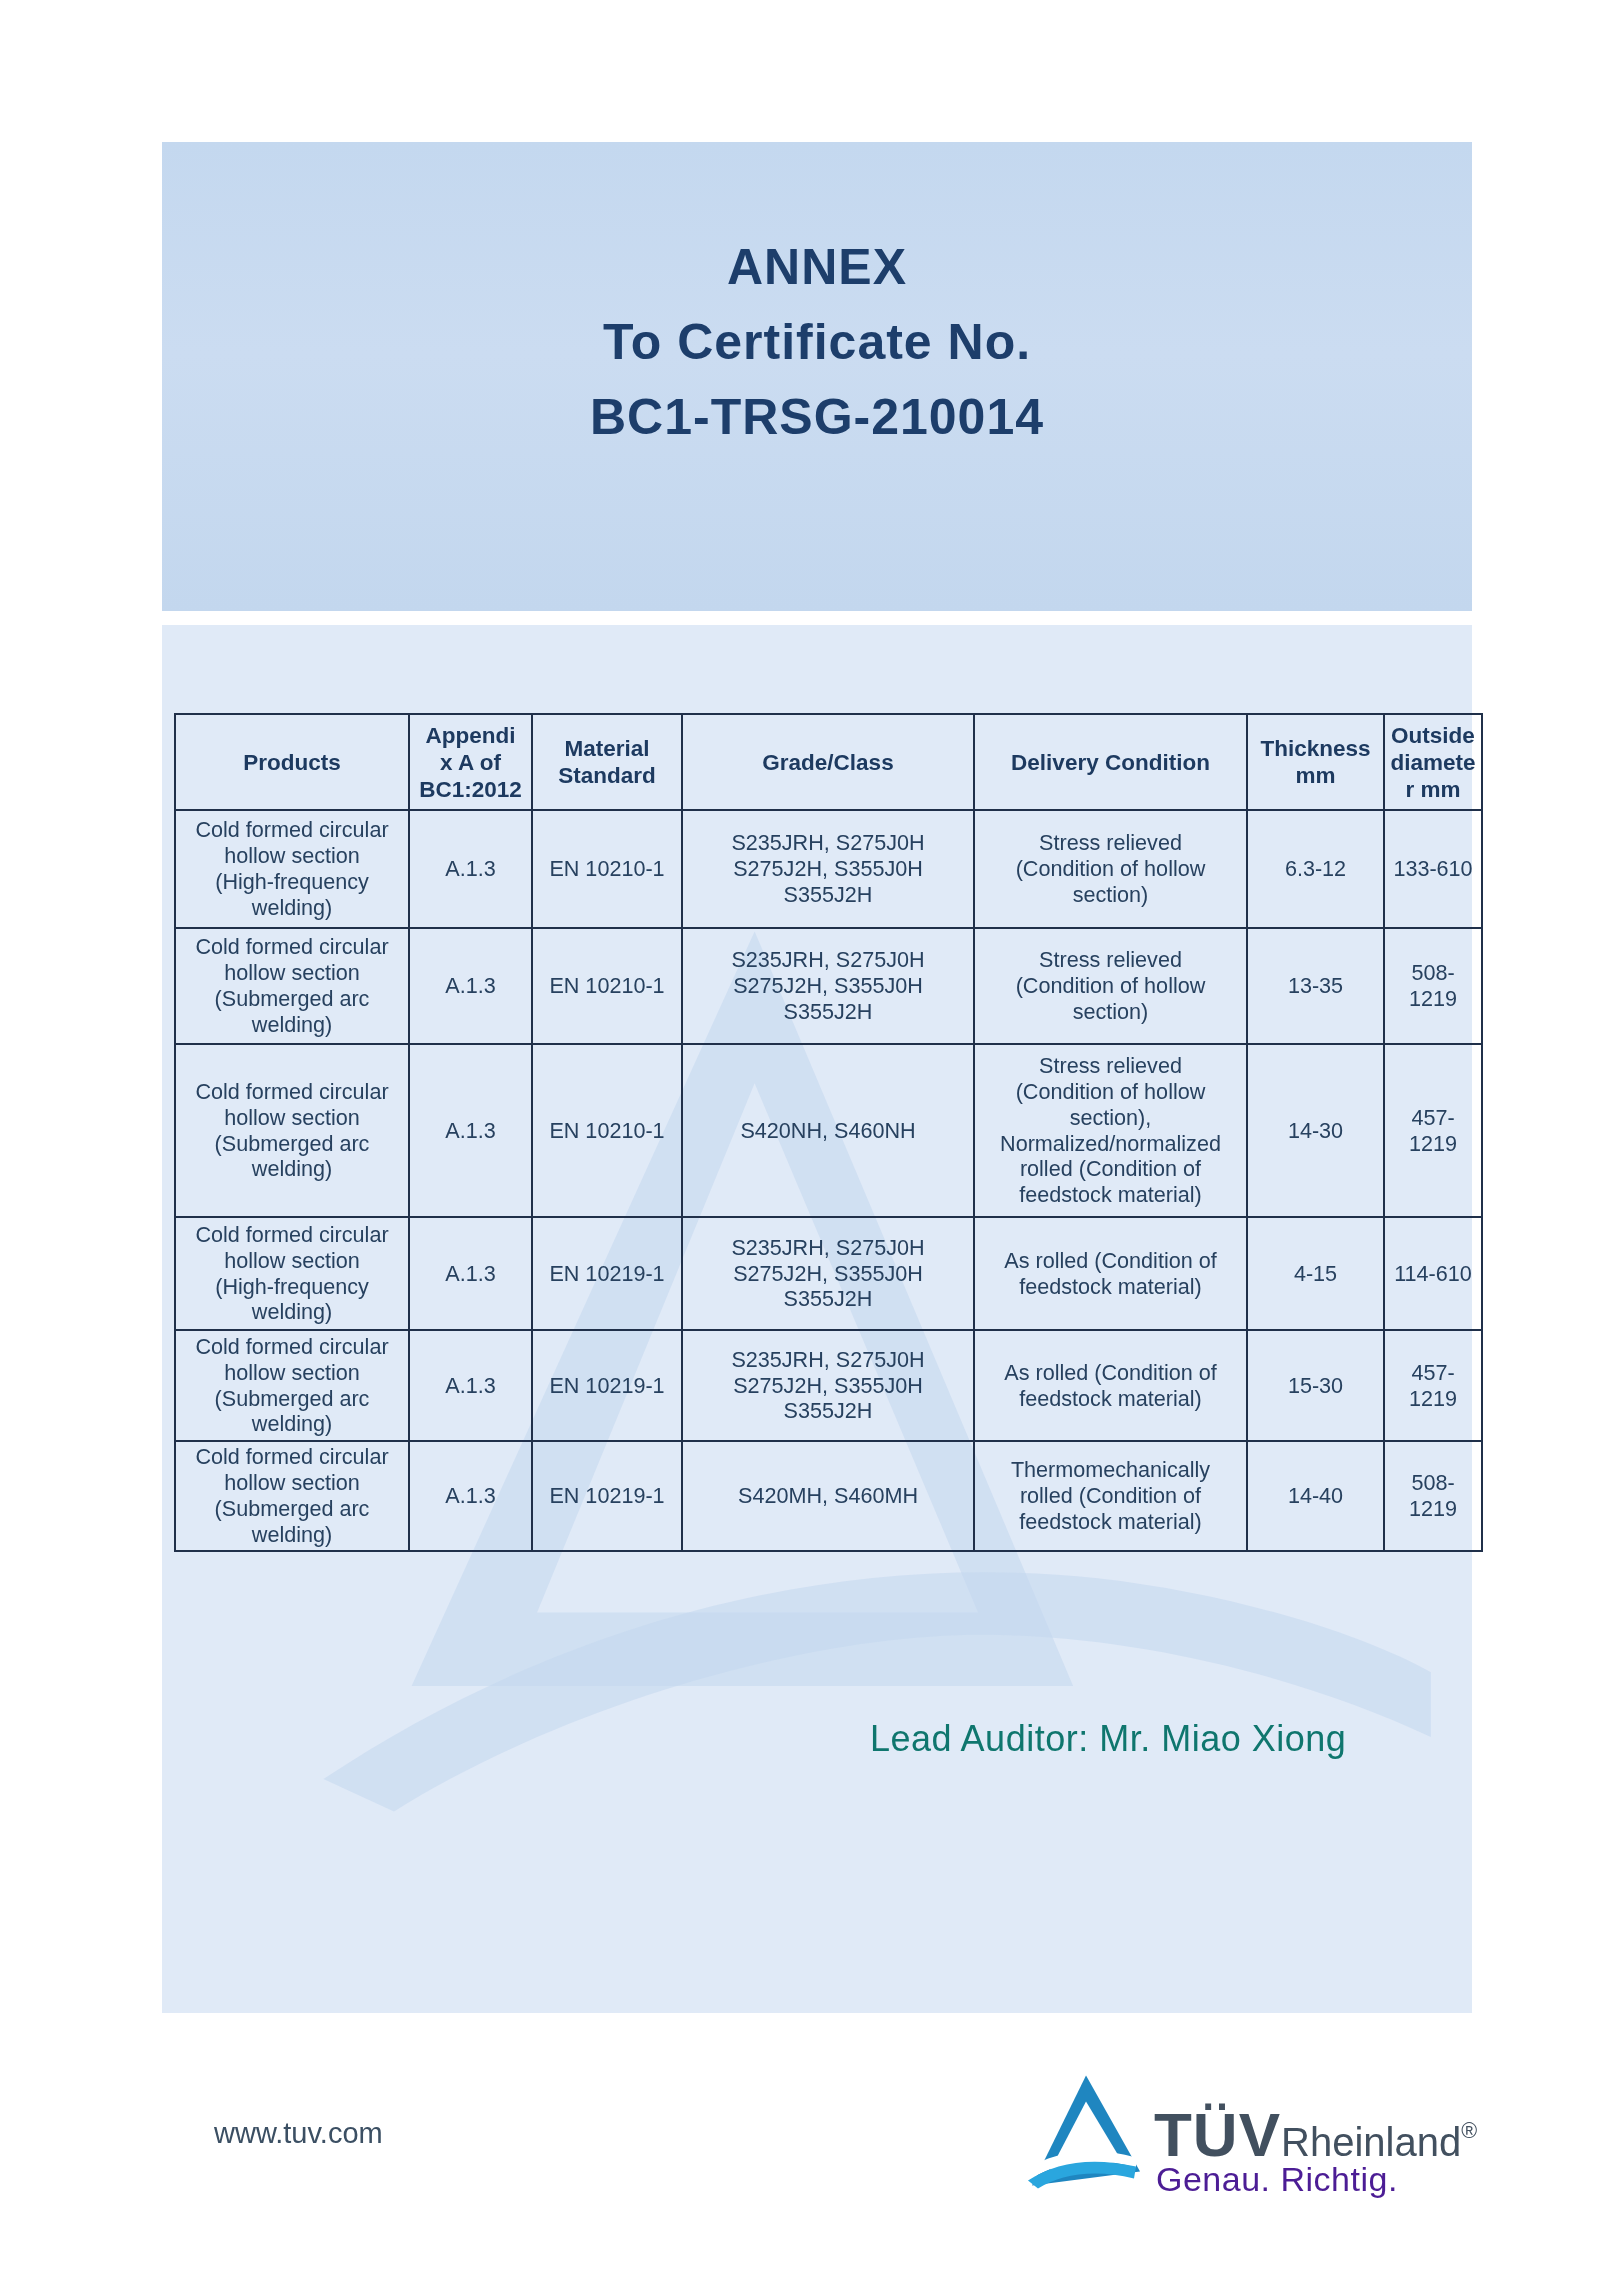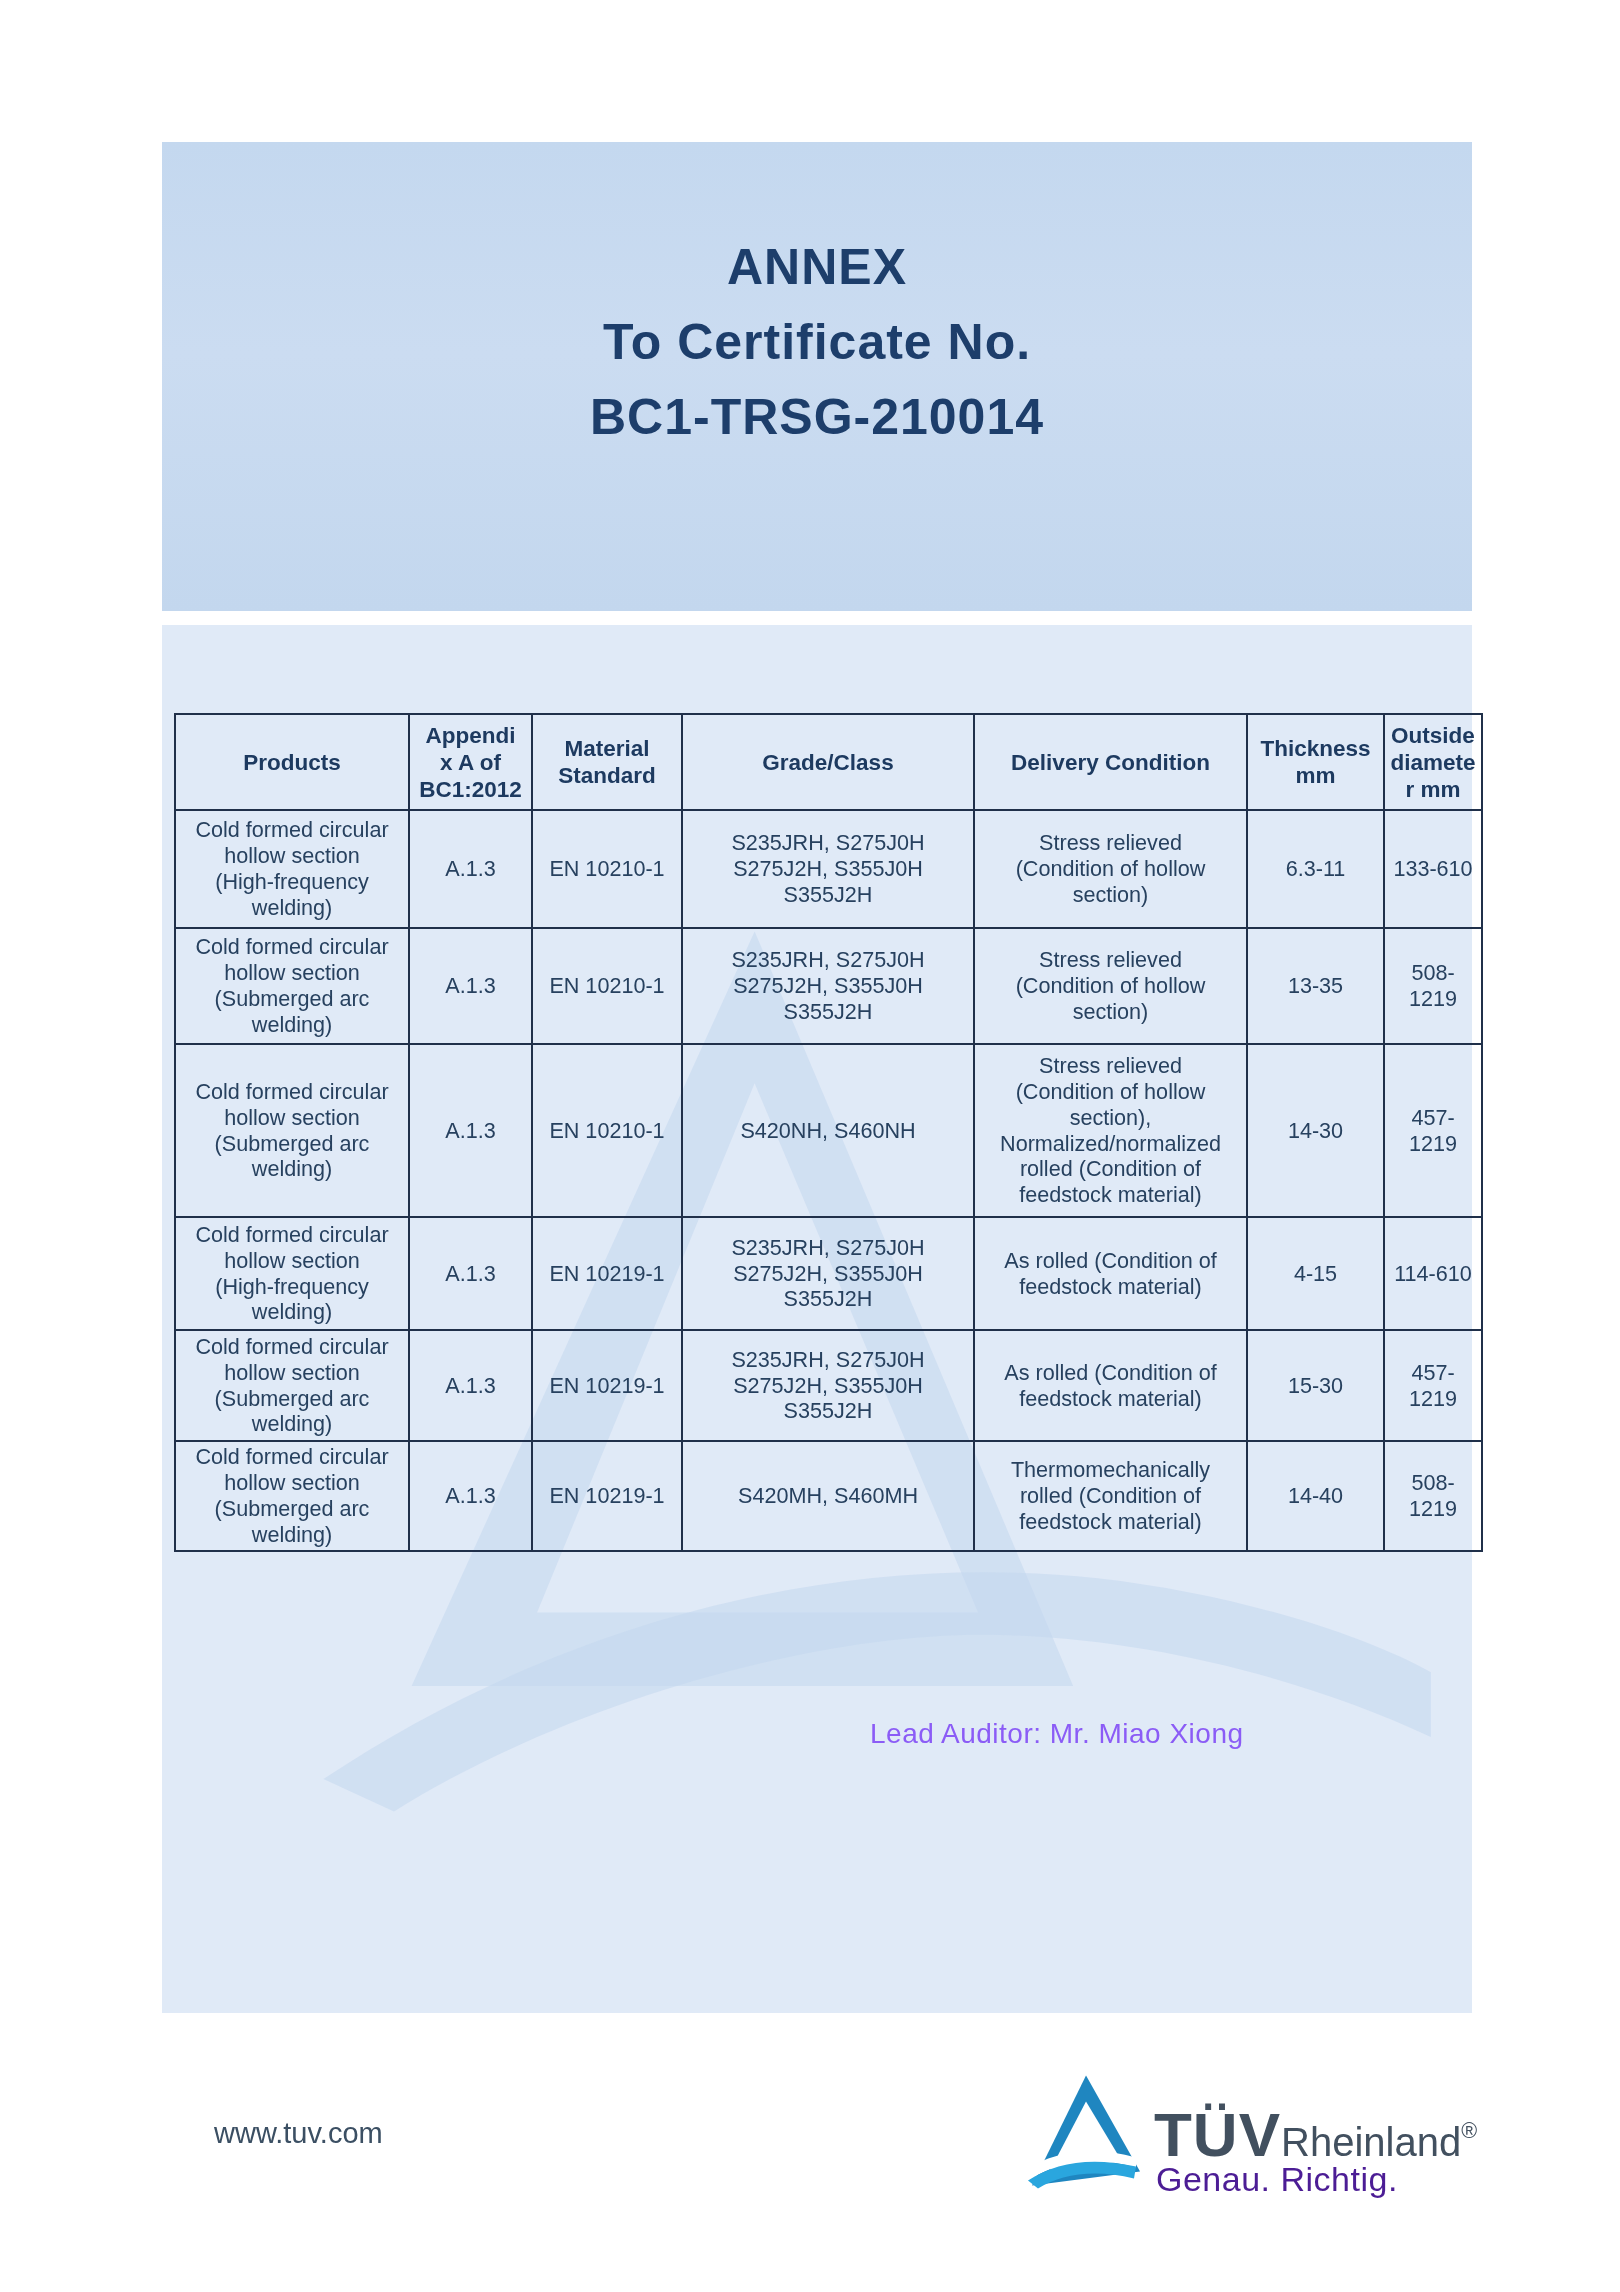--- a/index.html
+++ b/index.html
@@ -36,21 +36,21 @@
     white-space:pre-line;
     font-size:21.6px;line-height:1.2;
   }
   table.cert thead th{
     font-size:22.5px;font-weight:bold;color:#1d3a60;
     border-bottom:2.9px solid #20304a;
   }
   table.cert td{background:transparent;}
   .auditor{
     position:absolute;left:870px;top:1718px;z-index:5;
-    font-size:28px;color:#8b5cf6;letter-spacing:0.5px;
+    font-size:36px;color:#0f766e;letter-spacing:0.5px;
   }
   .footer-url{
     position:absolute;left:214px;top:2117px;z-index:5;
     font-size:29px;color:#3b4f63;
   }
   .logo{position:absolute;left:1024px;top:2068px;z-index:5;width:461px;}
   .logo-triangle{position:absolute;left:0;top:3.9px;width:120px;height:118px;}
   .brand-line{
     position:absolute;left:130px;top:31px;color:#42505f;white-space:nowrap;
   }
@@ -116,21 +116,21 @@
 (High-frequency
 welding)</td>
         <td>A.1.3</td>
         <td>EN 10210-1</td>
         <td>S235JRH, S275J0H
 S275J2H, S355J0H
 S355J2H</td>
         <td>Stress relieved
 (Condition of hollow
 section)</td>
-        <td>6.3-11</td>
+        <td>6.3-12</td>
         <td>133-610</td>
       </tr>
       <tr style="height:116px">
         <td>Cold formed circular
 hollow section
 (Submerged arc
 welding)</td>
         <td>A.1.3</td>
         <td>EN 10210-1</td>
         <td>S235JRH, S275J0H

